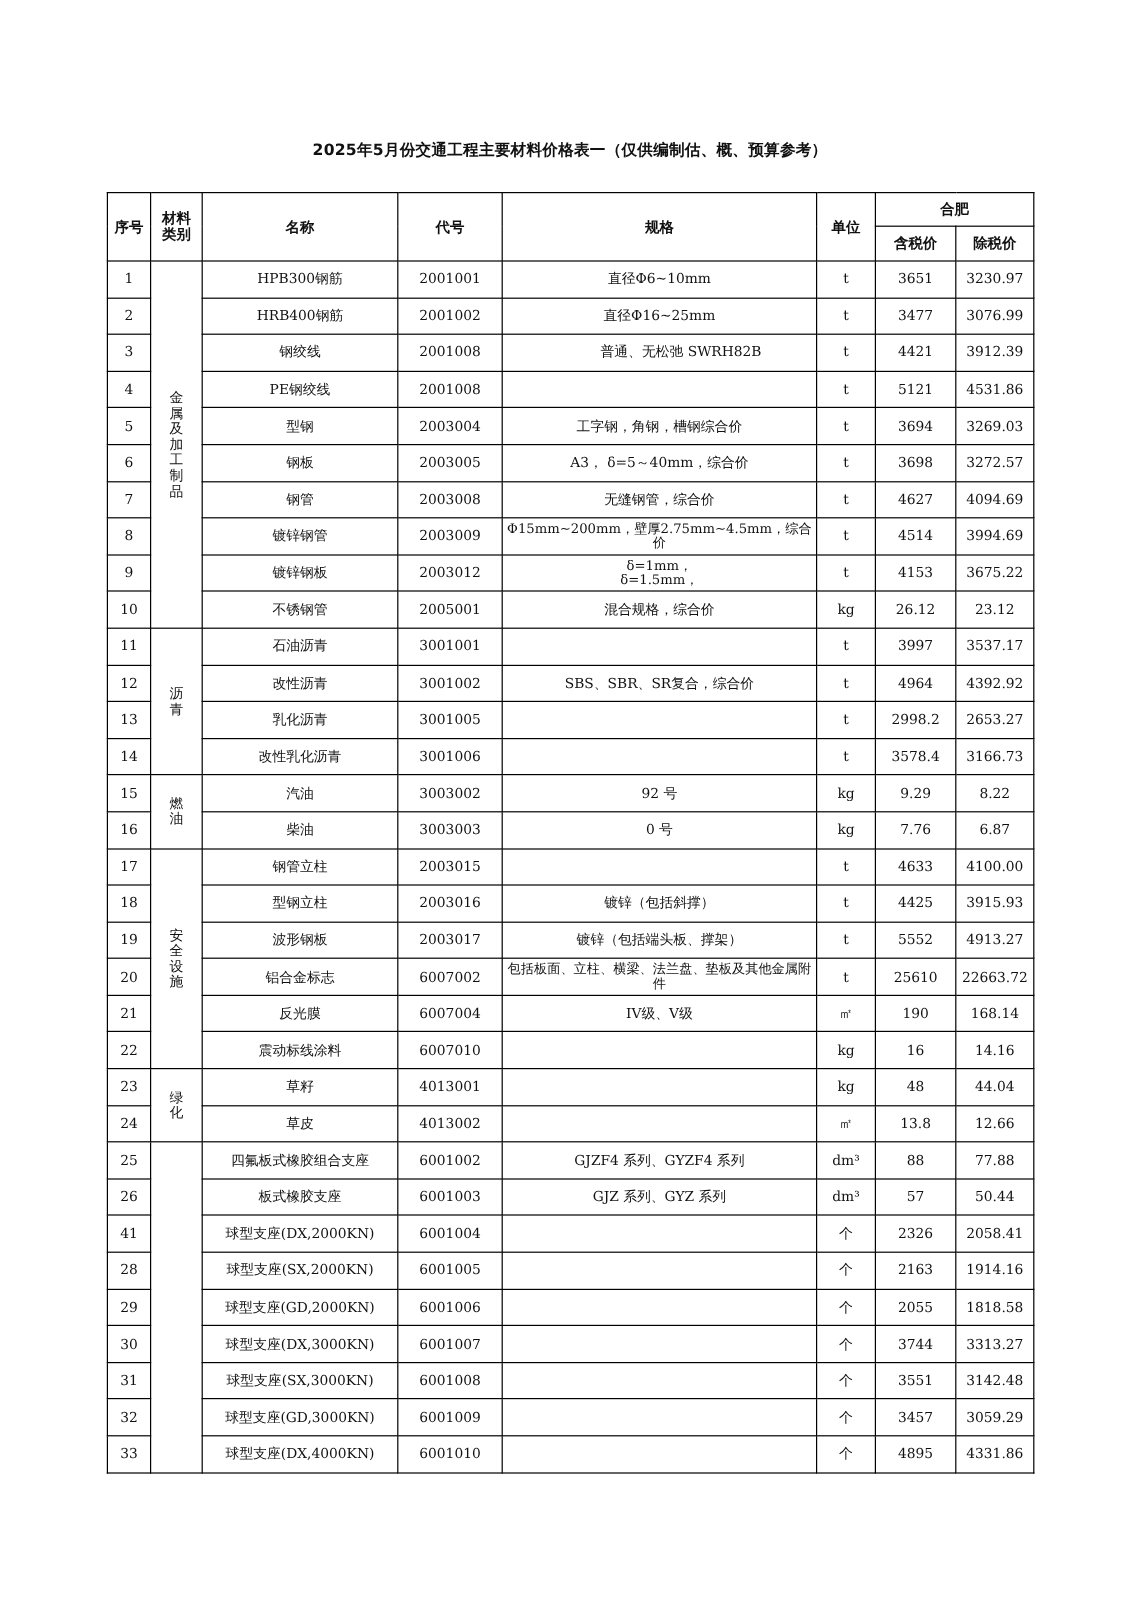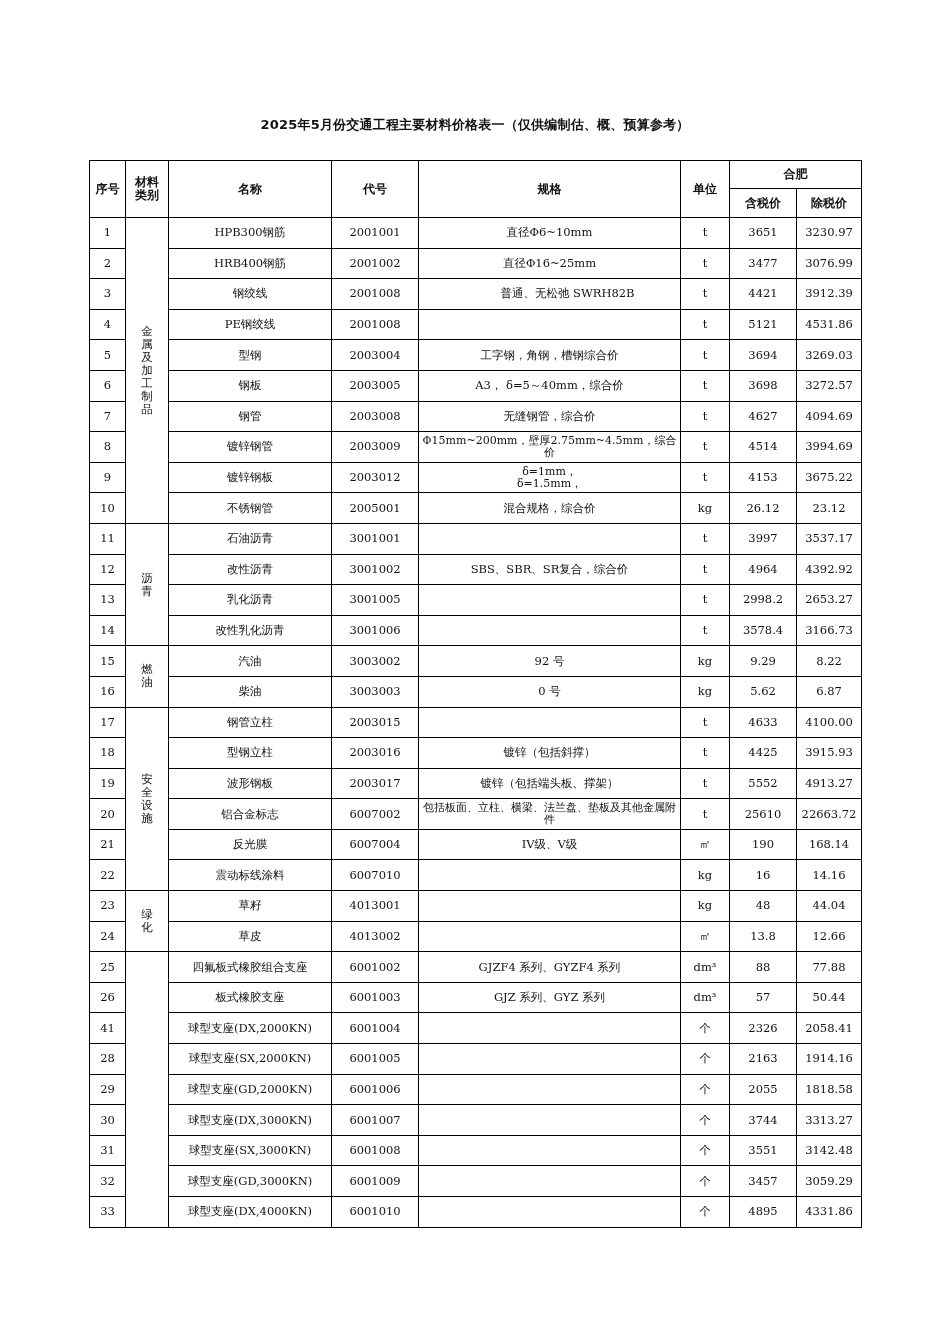--- a/index.html
+++ b/index.html
@@ -198,21 +198,21 @@
         <td>kg</td>
         <td class="num">9.29</td>
         <td class="num">8.22</td>
       </tr>
       <tr class="data-row">
         <td class="num">16</td>
         <td>柴油</td>
         <td class="num">3003003</td>
         <td class="spec" style="white-space: pre-line;">0 号</td>
         <td>kg</td>
-        <td class="num">5.62</td>
+        <td class="num">7.76</td>
         <td class="num">6.87</td>
       </tr>
       <tr class="data-row">
         <td class="num">17</td>
         <td class="cat" rowspan="6"><span class="cat-text">安全设施</span></td>
         <td>钢管立柱</td>
         <td class="num">2003015</td>
         <td class="spec" style="white-space: pre-line;"></td>
         <td>t</td>
         <td class="num">4633</td>

